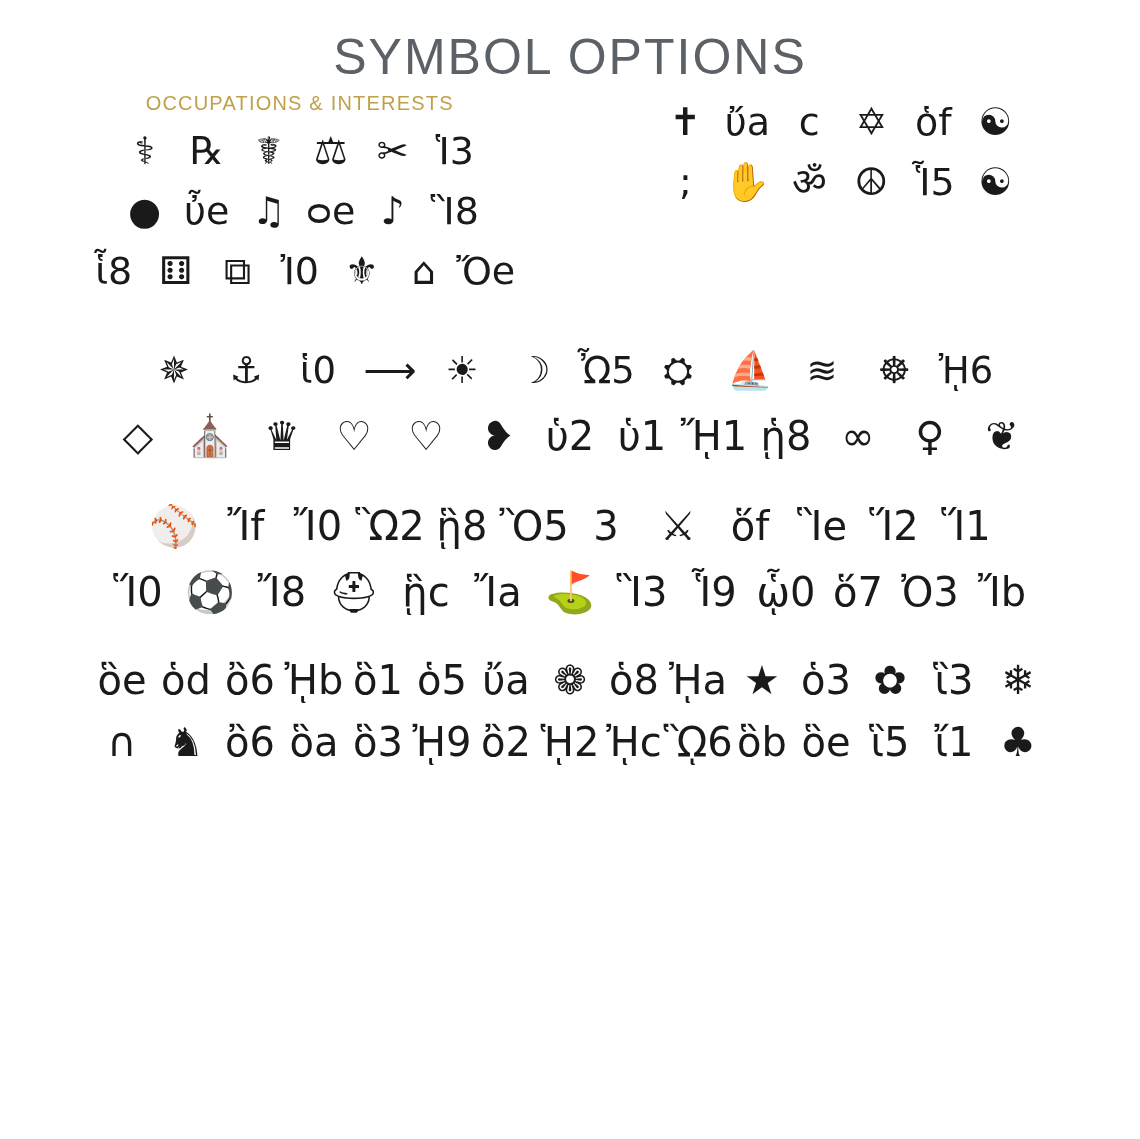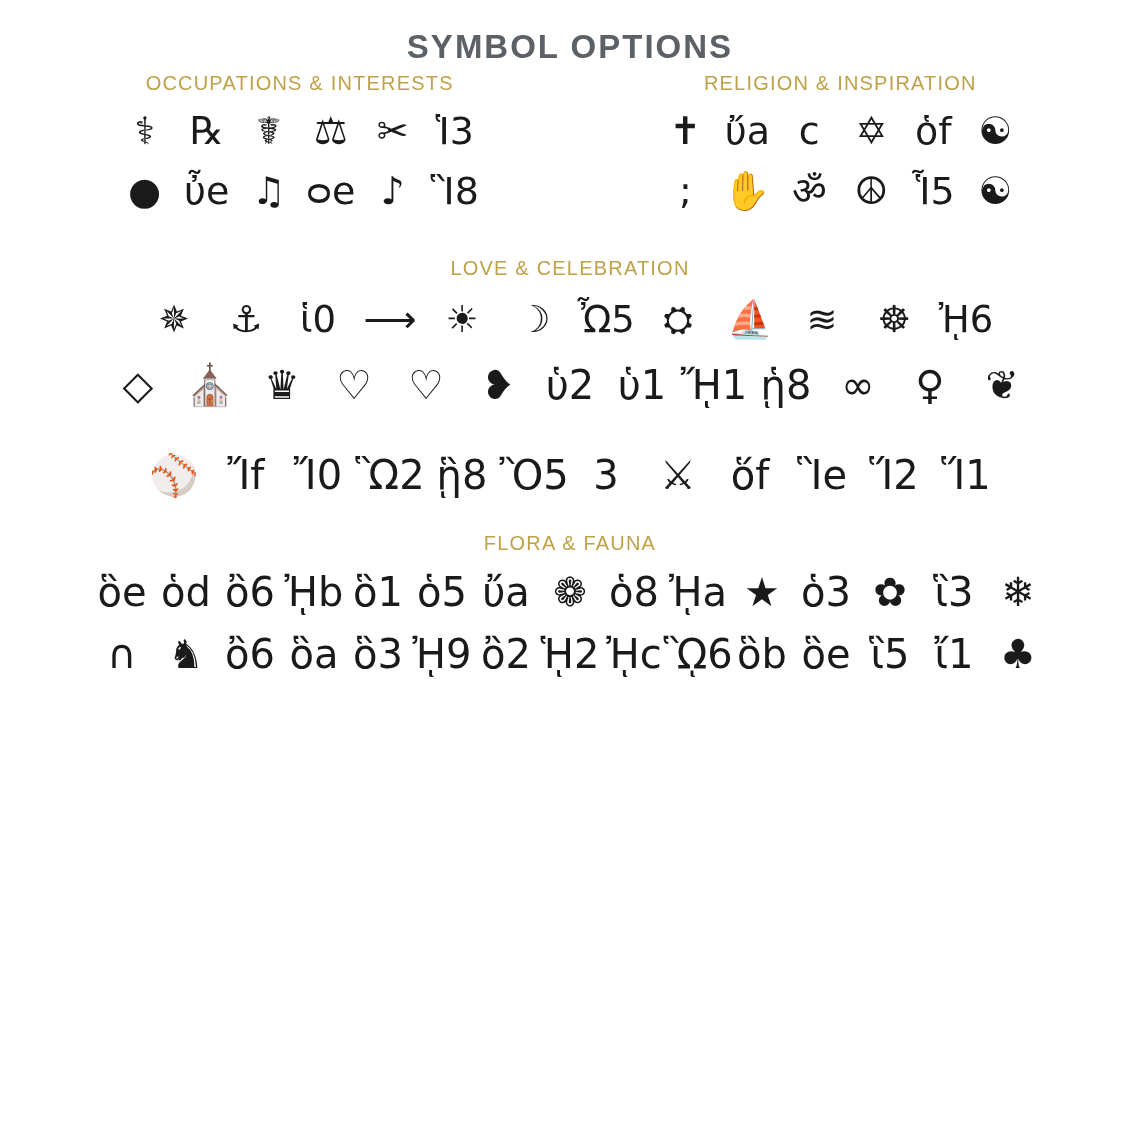--- a/index.html
+++ b/index.html
@@ -15,22 +15,22 @@
     overflow: hidden;
   }
   .page {
     position: relative;
     width: 1140px;
     height: 1139px;
     box-sizing: border-box;
   }
   .page-title {
     text-align: center;
-    font-size: 33px;
-    font-weight: 700;
+    font-size: 50px;
+    font-weight: 400;
     letter-spacing: 2px;
     color: #5b6166;
     margin: 28px 0 6px 0;
     font-family: "Liberation Sans", sans-serif;
   }
   .section-title {
     text-align: center;
     font-size: 20px;
     letter-spacing: 1.2px;
     color: #bfa14a;
@@ -110,25 +110,33 @@
           <span class="glyph">Ἱ3</span>
         </div>
         <div class="row">
           <span class="glyph">●</span>
           <span class="glyph">ὖe</span>
           <span class="glyph">♫</span>
           <span class="glyph">ᴑe</span>
           <span class="glyph">♪</span>
           <span class="glyph">Ἳ8</span>
         </div>
+        <div class="row">
+          <span class="glyph">ἷ8</span>
+          <span class="glyph">⚅</span>
+          <span class="glyph">⧉</span>
+          <span class="glyph">Ἰ0</span>
+          <span class="glyph">⚜</span>
+          <span class="glyph">⌂</span>
+          <span class="glyph">Ὄe</span>
+        </div>
       </div>
     </div>
 
     <div class="col section section-religion">
-      <div class="section-title">RELIGION &amp; INSPIRATION</div>
       <div class="rows">
         <div class="row">
           <span class="glyph">✝</span>
           <span class="glyph">ὔa</span>
           <span class="glyph">὇c</span>
           <span class="glyph">✡</span>
           <span class="glyph">ὁf</span>
           <span class="glyph">☯</span>
         </div>
         <div class="row">
@@ -139,21 +147,20 @@
           <span class="glyph">Ἷ5</span>
           <span class="glyph">☯</span>
         </div>
       </div>
     </div>
   </div>
 
   <div class="spacer-md"></div>
 
   <div class="section section-love wide">
-    <div class="section-title">LOVE &amp; CELEBRATION</div>
     <div class="rows">
       <div class="row">
         <span class="glyph">✵</span>
         <span class="glyph">⚓</span>
         <span class="glyph">ἱ0</span>
         <span class="glyph">⟶</span>
         <span class="glyph">☀</span>
         <span class="glyph">☽</span>
         <span class="glyph">Ὦ5</span>
         <span class="glyph">⛭</span>
@@ -191,27 +198,41 @@
         <span class="glyph">Ὣ2</span>
         <span class="glyph">ᾓ8</span>
         <span class="glyph">Ὂ5</span>
         <span class="glyph">὎3</span>
         <span class="glyph">⚔</span>
         <span class="glyph">ὅf</span>
         <span class="glyph">Ἳe</span>
         <span class="glyph">Ἵ2</span>
         <span class="glyph">Ἵ1</span>
       </div>
+      <div class="row">
+        <span class="glyph">Ἵ0</span>
+        <span class="glyph">⚽</span>
+        <span class="glyph">Ἴ8</span>
+        <span class="glyph">⛑</span>
+        <span class="glyph">ᾓc</span>
+        <span class="glyph">Ἴa</span>
+        <span class="glyph">⛳</span>
+        <span class="glyph">Ἳ3</span>
+        <span class="glyph">Ἷ9</span>
+        <span class="glyph">ᾧ0</span>
+        <span class="glyph">ὅ7</span>
+        <span class="glyph">Ὀ3</span>
+        <span class="glyph">Ἴb</span>
+      </div>
     </div>
   </div>
 
   <div class="spacer-sm"></div>
 
   <div class="section section-flora">
-    <div class="section-title">FLORA &amp; FAUNA</div>
     <div class="rows">
       <div class="row">
         <span class="glyph">ὃe</span>
         <span class="glyph">ὁd</span>
         <span class="glyph">ὂ6</span>
         <span class="glyph">ᾘb</span>
         <span class="glyph">ὃ1</span>
         <span class="glyph">ὁ5</span>
         <span class="glyph">ὔa</span>
         <span class="glyph">❁</span>

